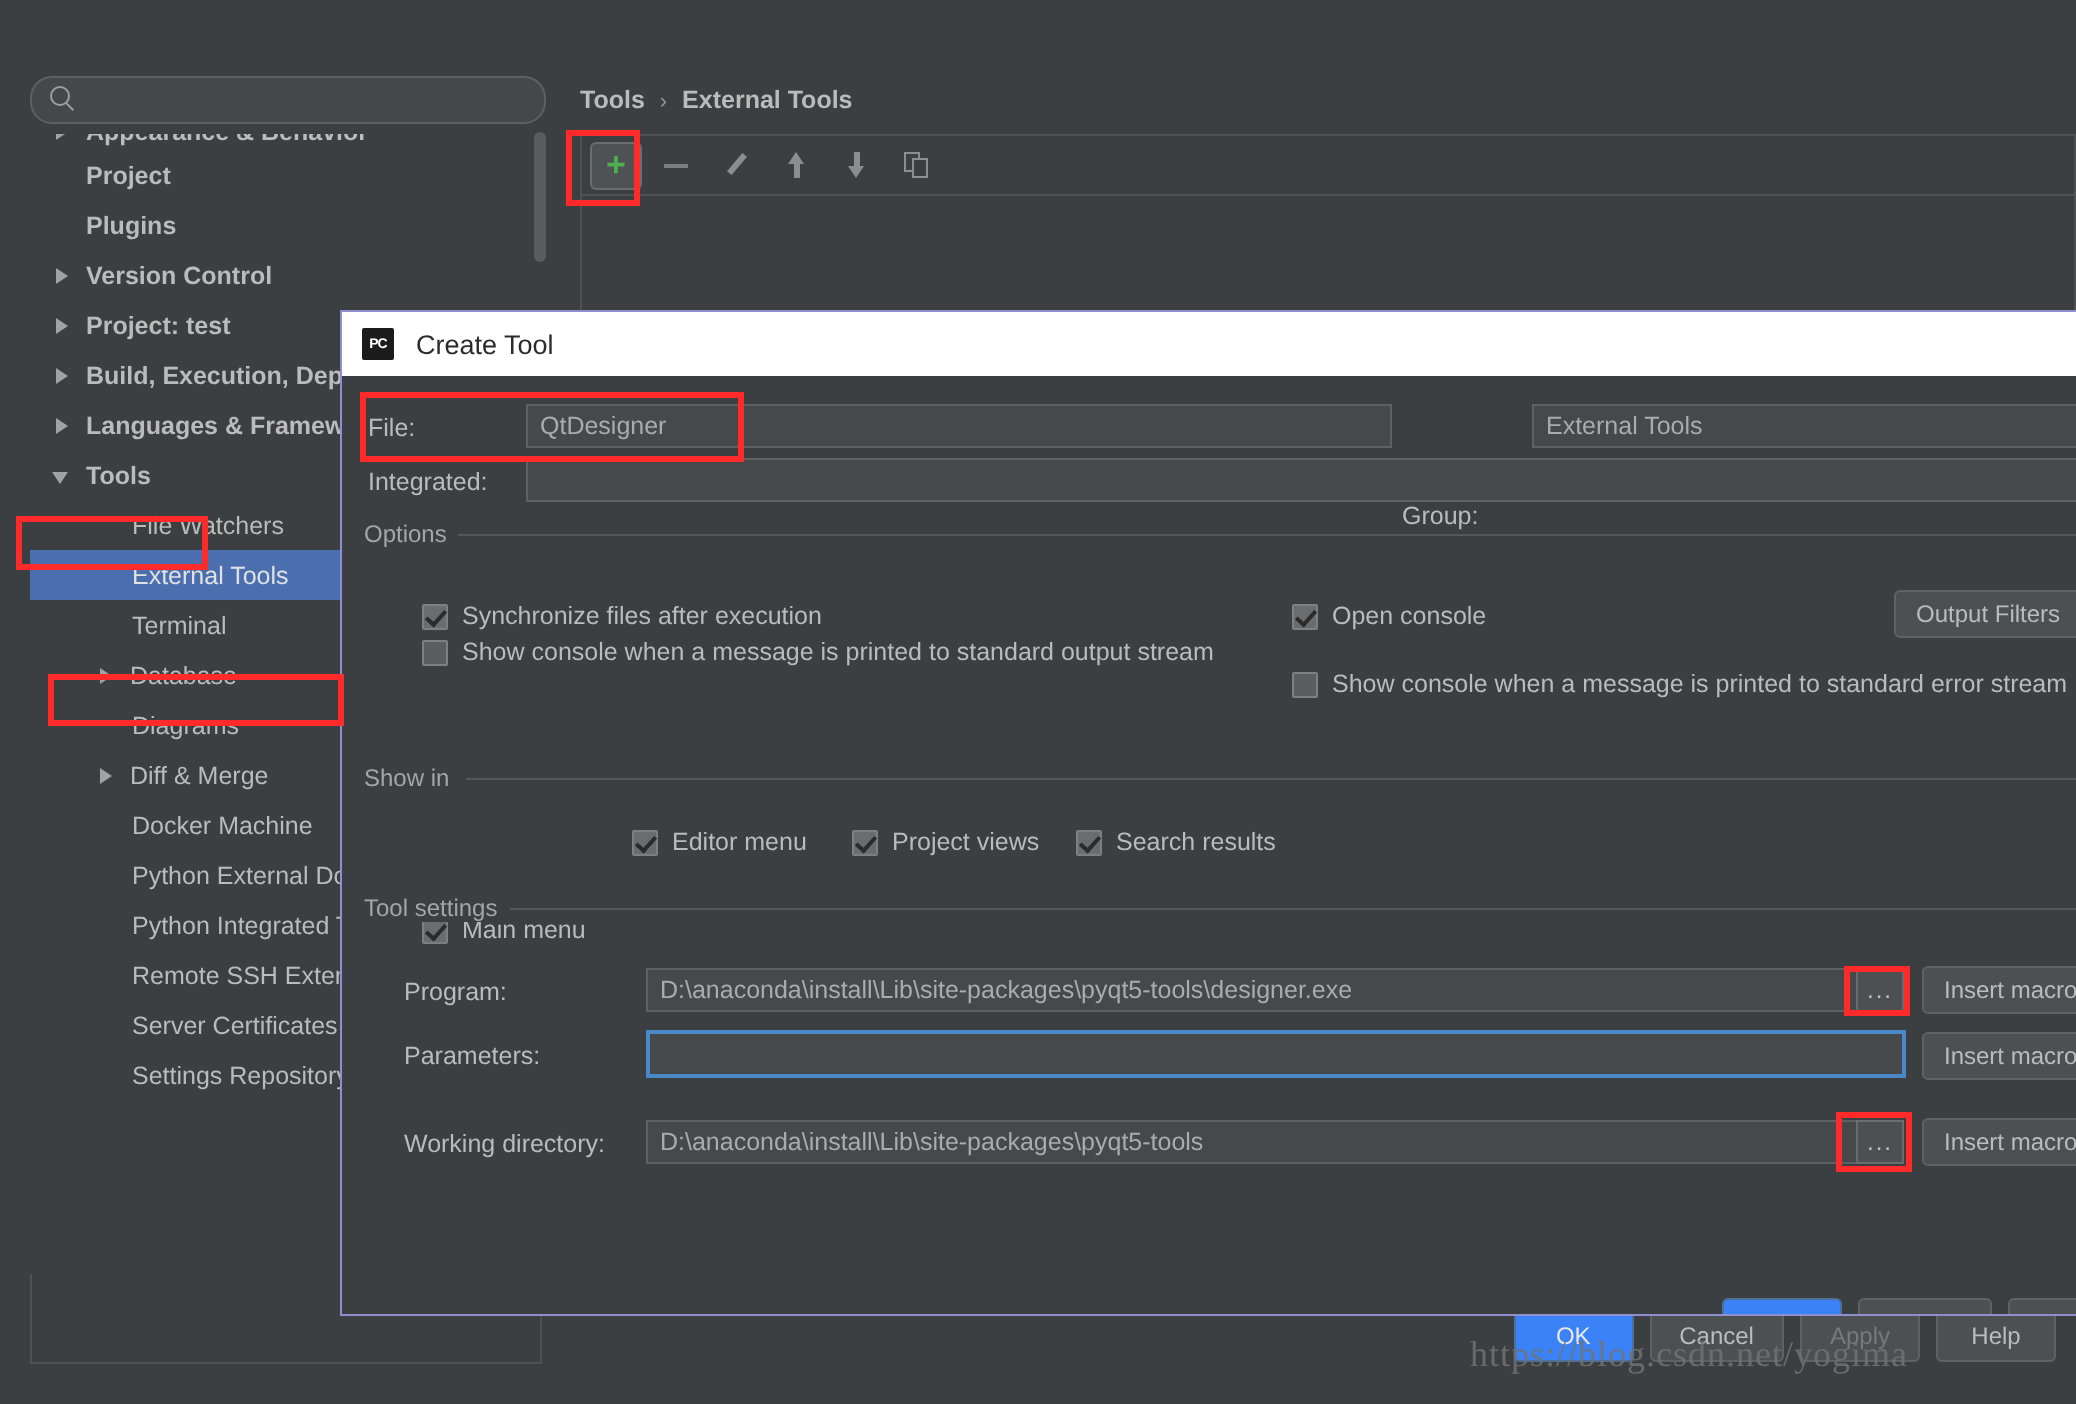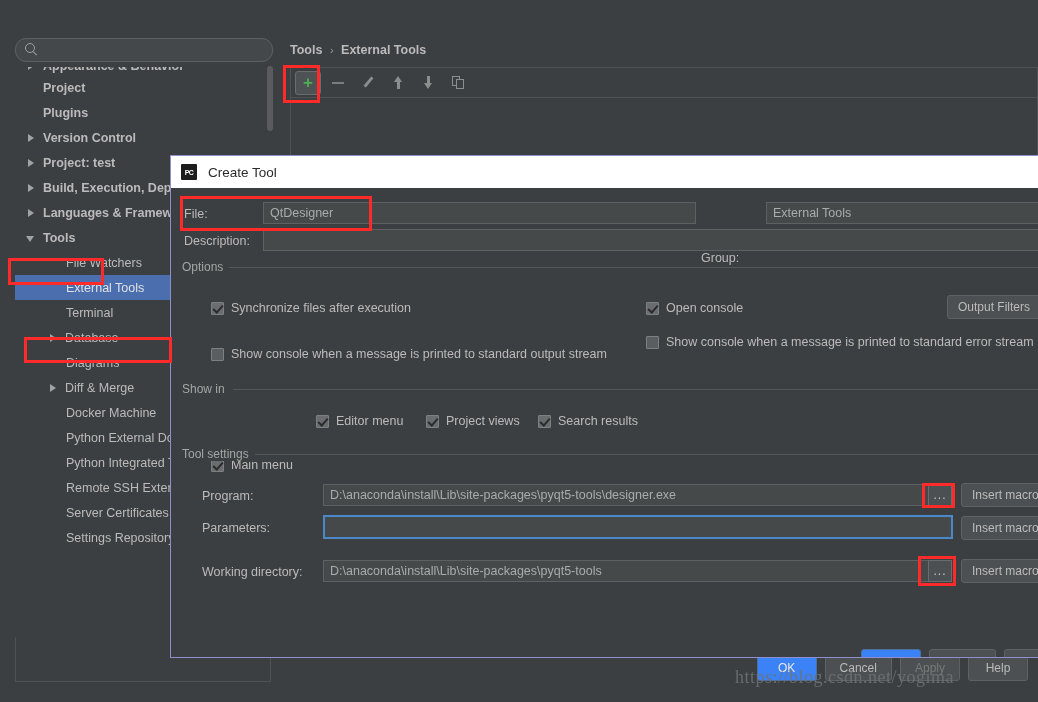--- a/index.html
+++ b/index.html
@@ -664,39 +664,39 @@
     </div>
 
     <div class="dialog-body">
 
       <div class="lbl-right" style="left:13px; top:19px;">File:</div>
       <div class="field" style="left:92px; top:14px; width:433px; height:22px;text-align:right;">QtDesigner</div>
 
       <div class="lbl-right" style="left:530px; top:19px;margin-top:44px;">Group:</div>
       <div class="field" style="left:595px; top:14px; width:290px; height:22px;">External Tools</div>
 
-      <div class="lbl-right" style="left:13px; top:46px;">Description:</div>
+      <div class="lbl-right" style="left:13px; top:46px;">Integrated:</div>
       <div class="field" style="left:92px; top:41px; width:793px; height:22px;"></div>
 
       <div class="group-title" style="left:11px; top:72px;">Options</div>
       <div class="group-line" style="left:58px; top:79px; width:820px;"></div>
 
       <div class="cb-row" style="left:40px; top:113px;justify-content:center;">
         <span class="checkbox checked"></span>
         <span>Synchronize files after execution</span>
       </div>
 
       <div class="cb-row" style="left:475px; top:113px;">
         <span class="checkbox checked"></span>
         <span>Open console</span>
       </div>
 
       <div class="output-filters" style="left:776px; top:107px;">Output Filters</div>
 
-      <div class="cb-row" style="left:40px; top:159px;">
+      <div class="cb-row" style="left:40px; top:131px;">
         <span class="checkbox unchecked"></span>
         <span>Show console when a message is printed to standard output stream</span>
       </div>
 
       <div class="cb-row" style="left:475px; top:147px;">
         <span class="checkbox unchecked"></span>
         <span>Show console when a message is printed to standard error stream</span>
       </div>
 
       <div class="group-title" style="left:11px; top:194px;">Show in</div>

